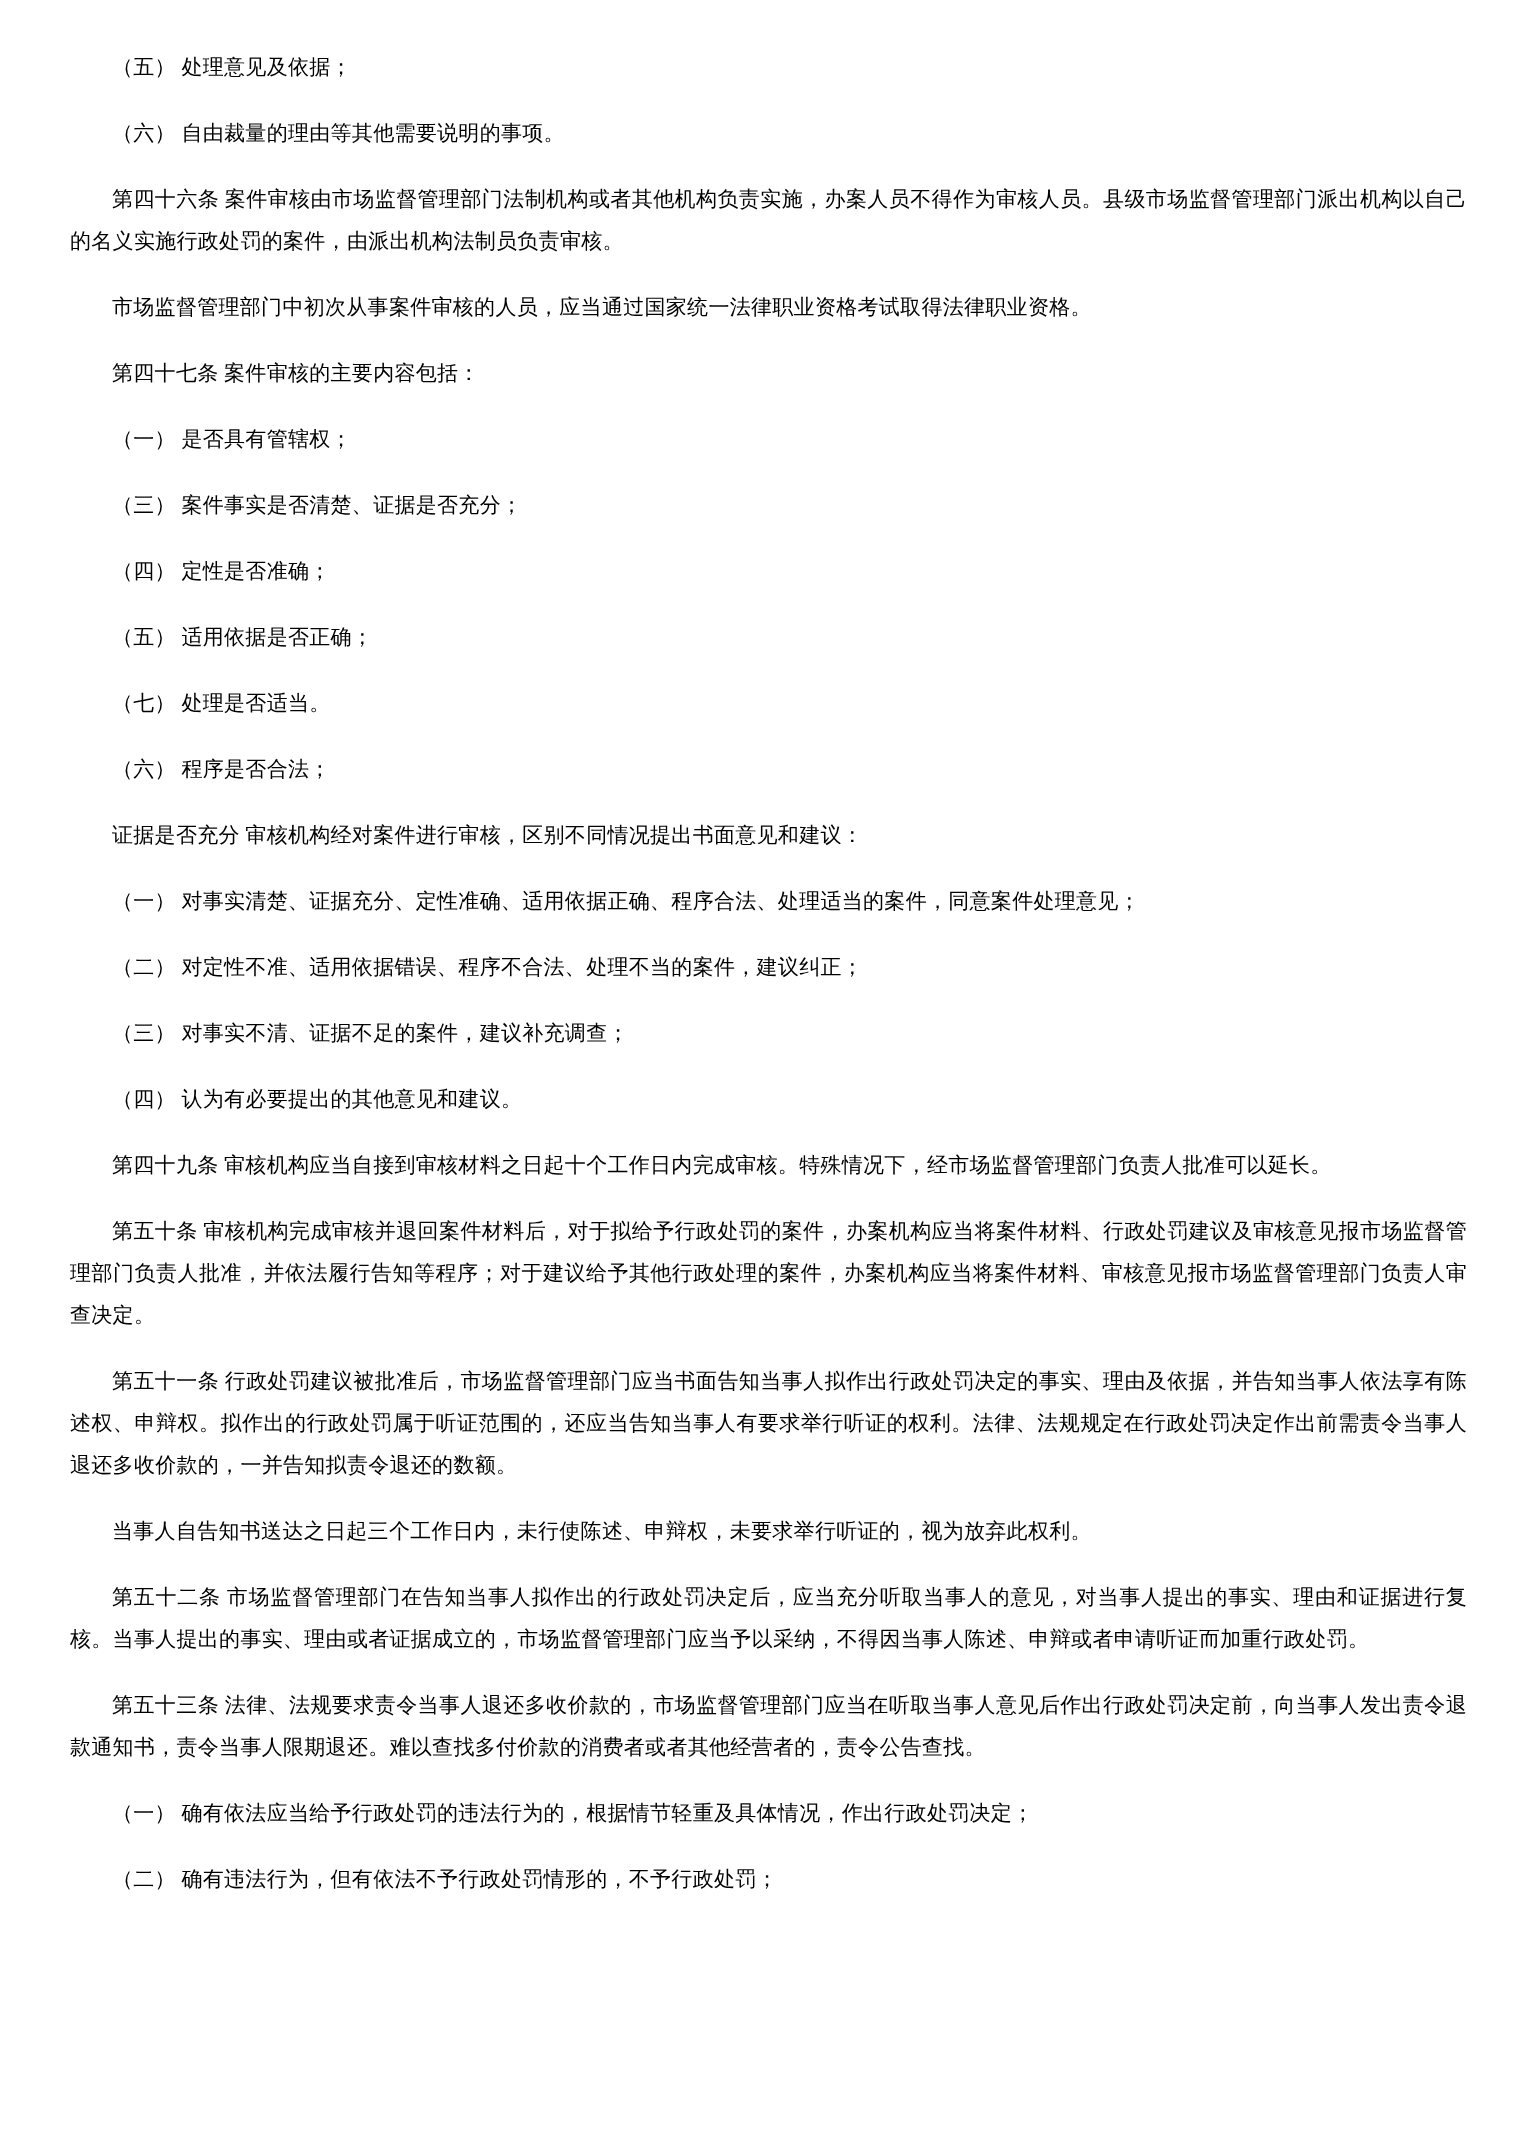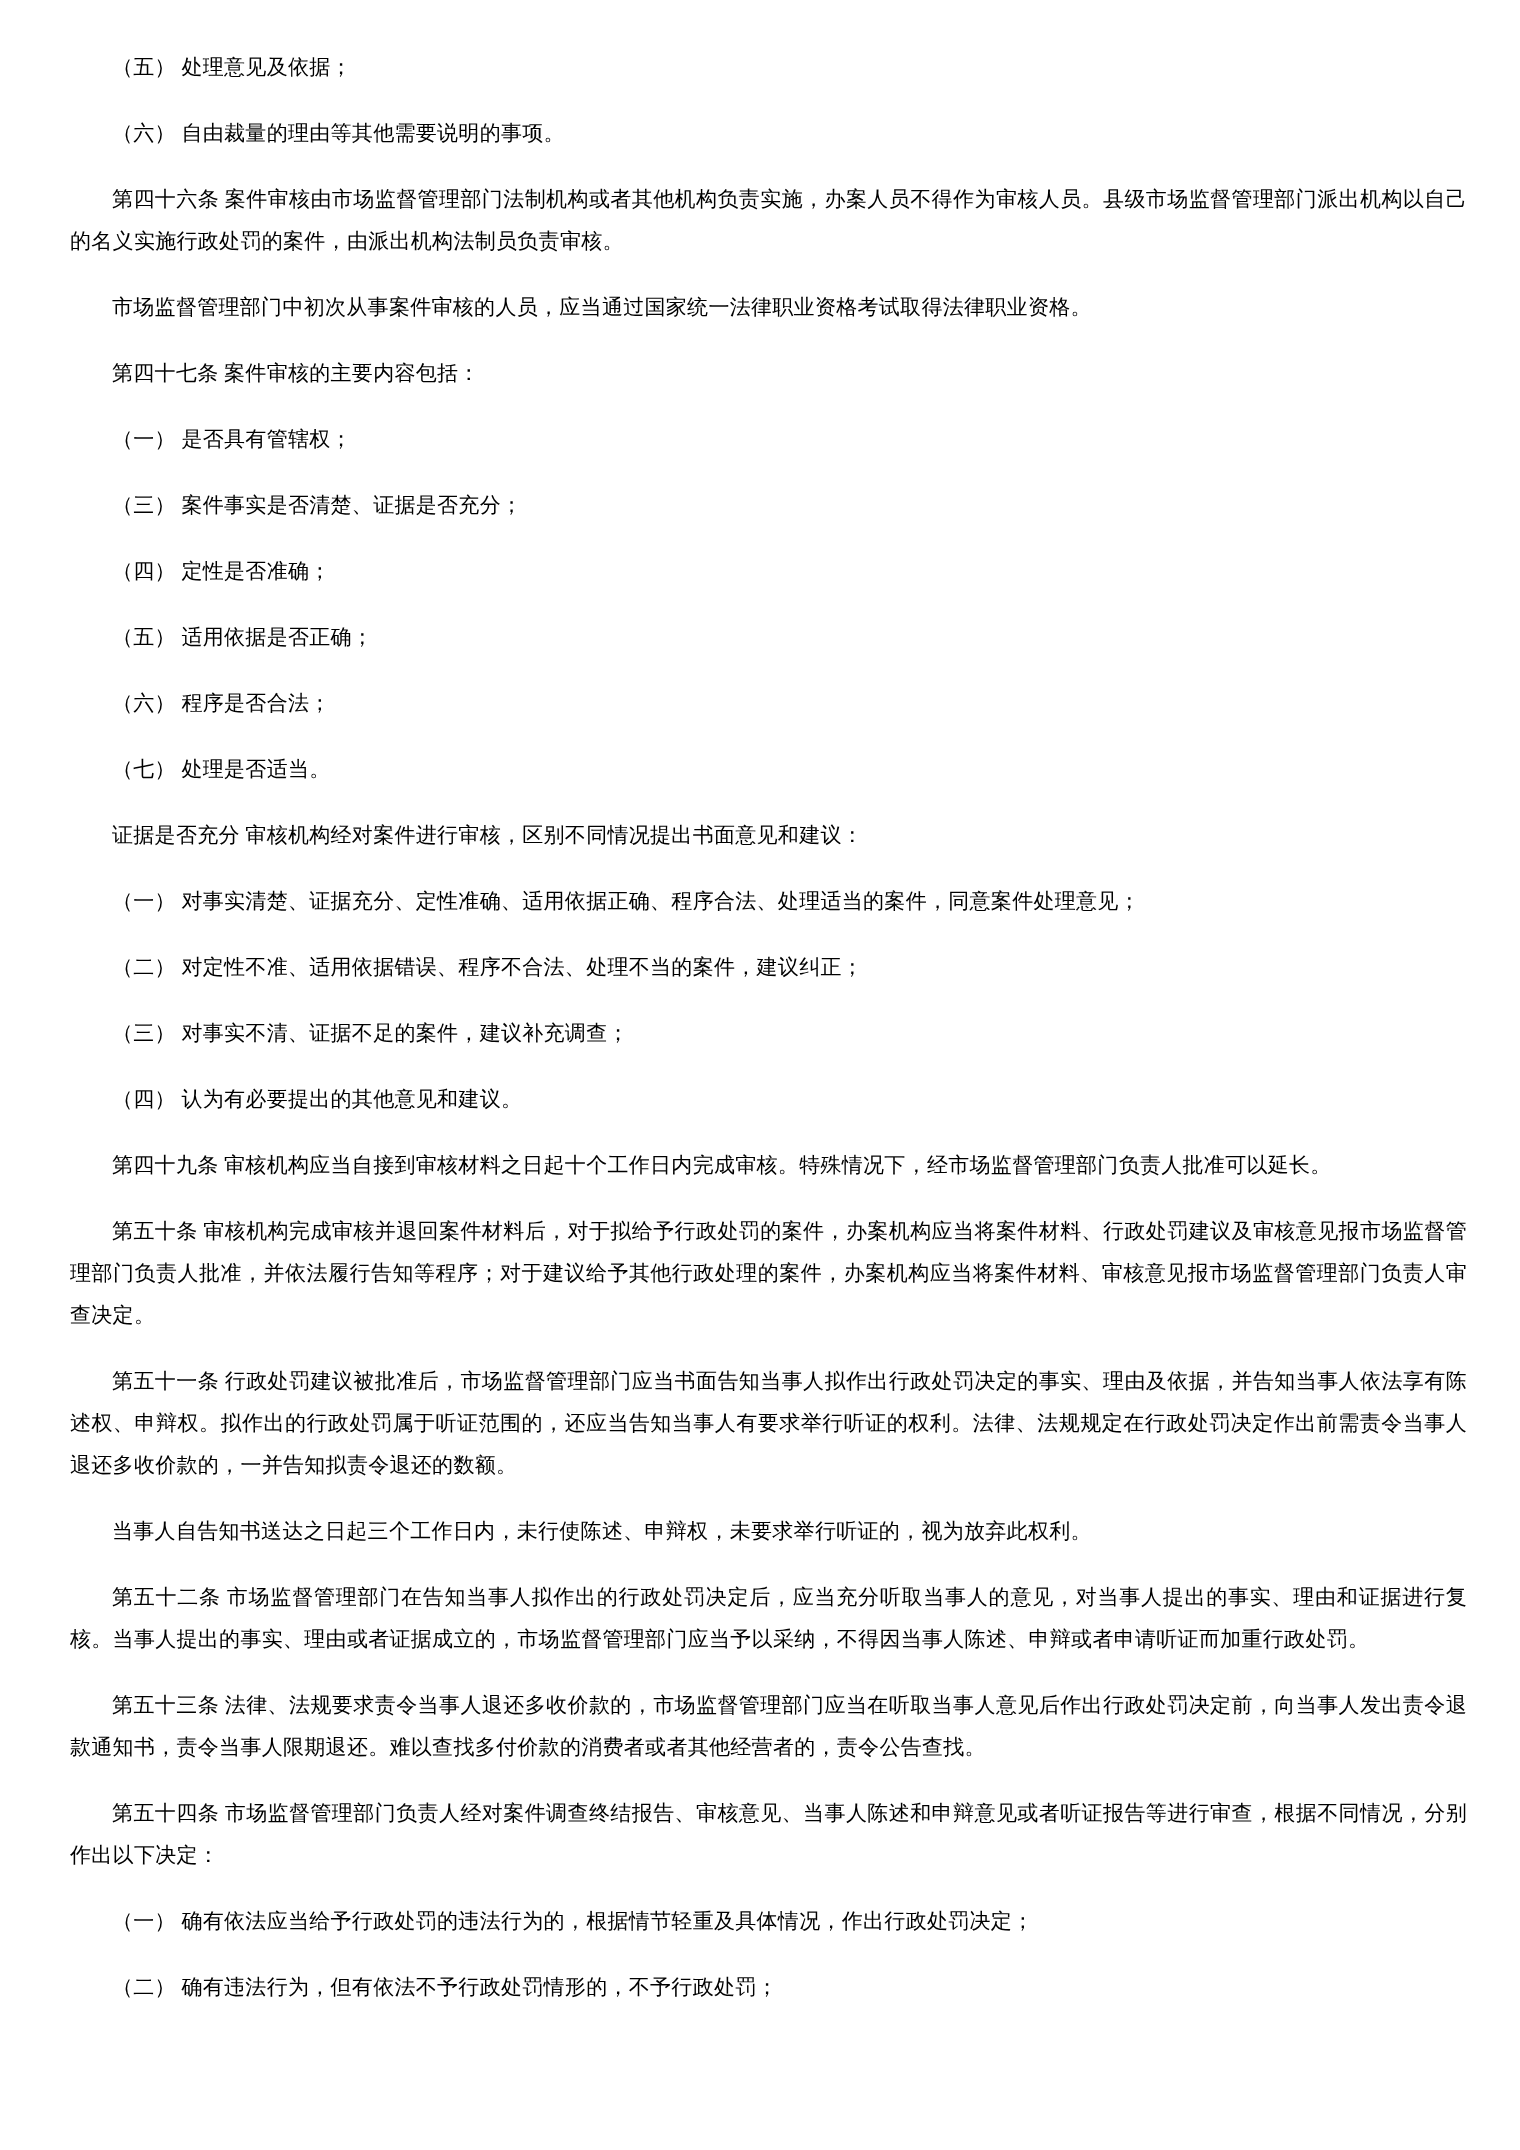--- a/index.html
+++ b/index.html
@@ -39,30 +39,29 @@
   <div id="doc-content" style="color: rgb(0, 0, 0);">
       <p class="para">（五） 处理意见及依据；</p>
       <p class="para">（六） 自由裁量的理由等其他需要说明的事项。</p>
       <p class="para">第四十六条 案件审核由市场监督管理部门法制机构或者其他机构负责实施，办案人员不得作为审核人员。县级市场监督管理部门派出机构以自己的名义实施行政处罚的案件，由派出机构法制员负责审核。</p>
       <p class="para">市场监督管理部门中初次从事案件审核的人员，应当通过国家统一法律职业资格考试取得法律职业资格。</p>
       <p class="para">第四十七条 案件审核的主要内容包括：</p>
       <p class="para">（一） 是否具有管辖权；</p>
       <p class="para">（三） 案件事实是否清楚、证据是否充分；</p>
       <p class="para">（四） 定性是否准确；</p>
       <p class="para">（五） 适用依据是否正确；</p>
+      <p class="para">（七） 处理是否适当。</p>
       <p class="para">（六） 程序是否合法；</p>
-      <p class="para">（七） 处理是否适当。</p>
       <p class="para">证据是否充分 审核机构经对案件进行审核，区别不同情况提出书面意见和建议：</p>
       <p class="para">（一） 对事实清楚、证据充分、定性准确、适用依据正确、程序合法、处理适当的案件，同意案件处理意见；</p>
       <p class="para">（二） 对定性不准、适用依据错误、程序不合法、处理不当的案件，建议纠正；</p>
       <p class="para">（三） 对事实不清、证据不足的案件，建议补充调查；</p>
       <p class="para">（四） 认为有必要提出的其他意见和建议。</p>
       <p class="para">第四十九条 审核机构应当自接到审核材料之日起十个工作日内完成审核。特殊情况下，经市场监督管理部门负责人批准可以延长。</p>
       <p class="para">第五十条 审核机构完成审核并退回案件材料后，对于拟给予行政处罚的案件，办案机构应当将案件材料、行政处罚建议及审核意见报市场监督管理部门负责人批准，并依法履行告知等程序；对于建议给予其他行政处理的案件，办案机构应当将案件材料、审核意见报市场监督管理部门负责人审查决定。</p>
       <p class="para">第五十一条 行政处罚建议被批准后，市场监督管理部门应当书面告知当事人拟作出行政处罚决定的事实、理由及依据，并告知当事人依法享有陈述权、申辩权。拟作出的行政处罚属于听证范围的，还应当告知当事人有要求举行听证的权利。法律、法规规定在行政处罚决定作出前需责令当事人退还多收价款的，一并告知拟责令退还的数额。</p>
       <p class="para">当事人自告知书送达之日起三个工作日内，未行使陈述、申辩权，未要求举行听证的，视为放弃此权利。</p>
       <p class="para">第五十二条 市场监督管理部门在告知当事人拟作出的行政处罚决定后，应当充分听取当事人的意见，对当事人提出的事实、理由和证据进行复核。当事人提出的事实、理由或者证据成立的，市场监督管理部门应当予以采纳，不得因当事人陈述、申辩或者申请听证而加重行政处罚。</p>
       <p class="para">第五十三条 法律、法规要求责令当事人退还多收价款的，市场监督管理部门应当在听取当事人意见后作出行政处罚决定前，向当事人发出责令退款通知书，责令当事人限期退还。难以查找多付价款的消费者或者其他经营者的，责令公告查找。</p>
-      <p class="para">第五十四条 市场监督管理部门负责人经对案件调查终结报告、审核意见、当事人陈述和申辩意见或者听证报告等进行审查，根据不同情况，分别作出以下决定：</p>
       <p class="para">（一） 确有依法应当给予行政处罚的违法行为的，根据情节轻重及具体情况，作出行政处罚决定；</p>
       <p class="para">（二） 确有违法行为，但有依法不予行政处罚情形的，不予行政处罚；</p>
     </div>
 </div>
 
 </body></html>

